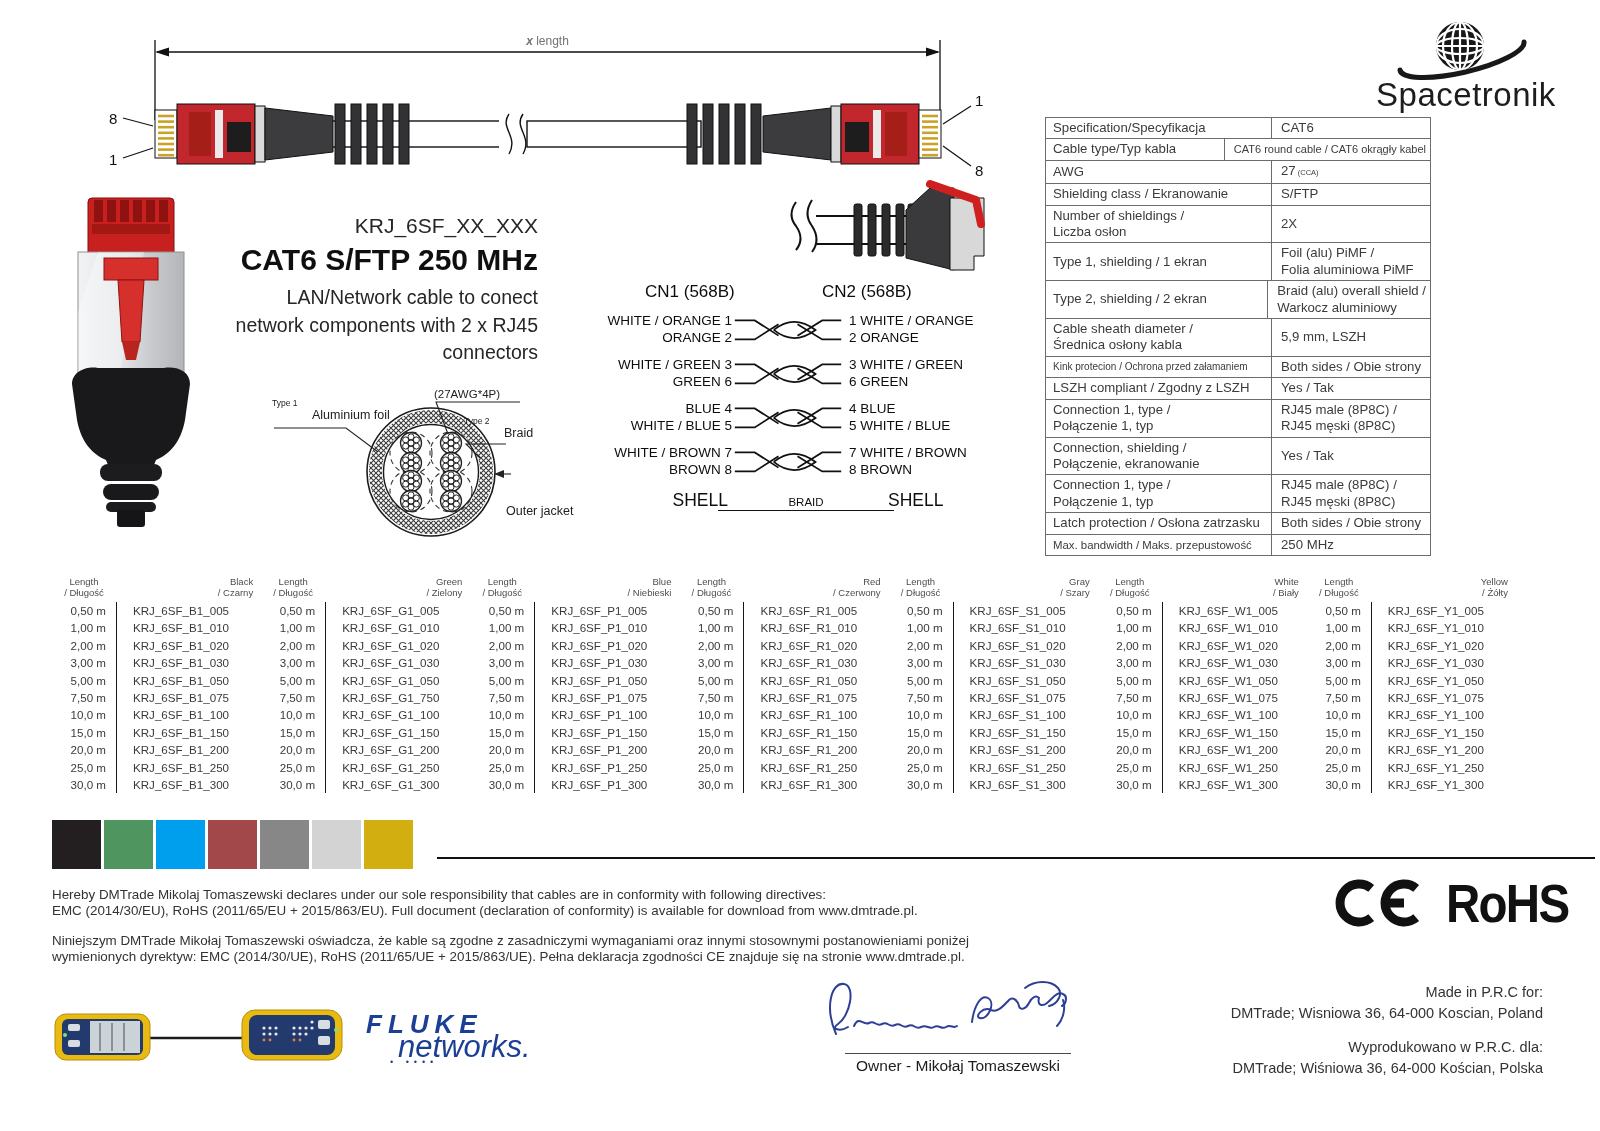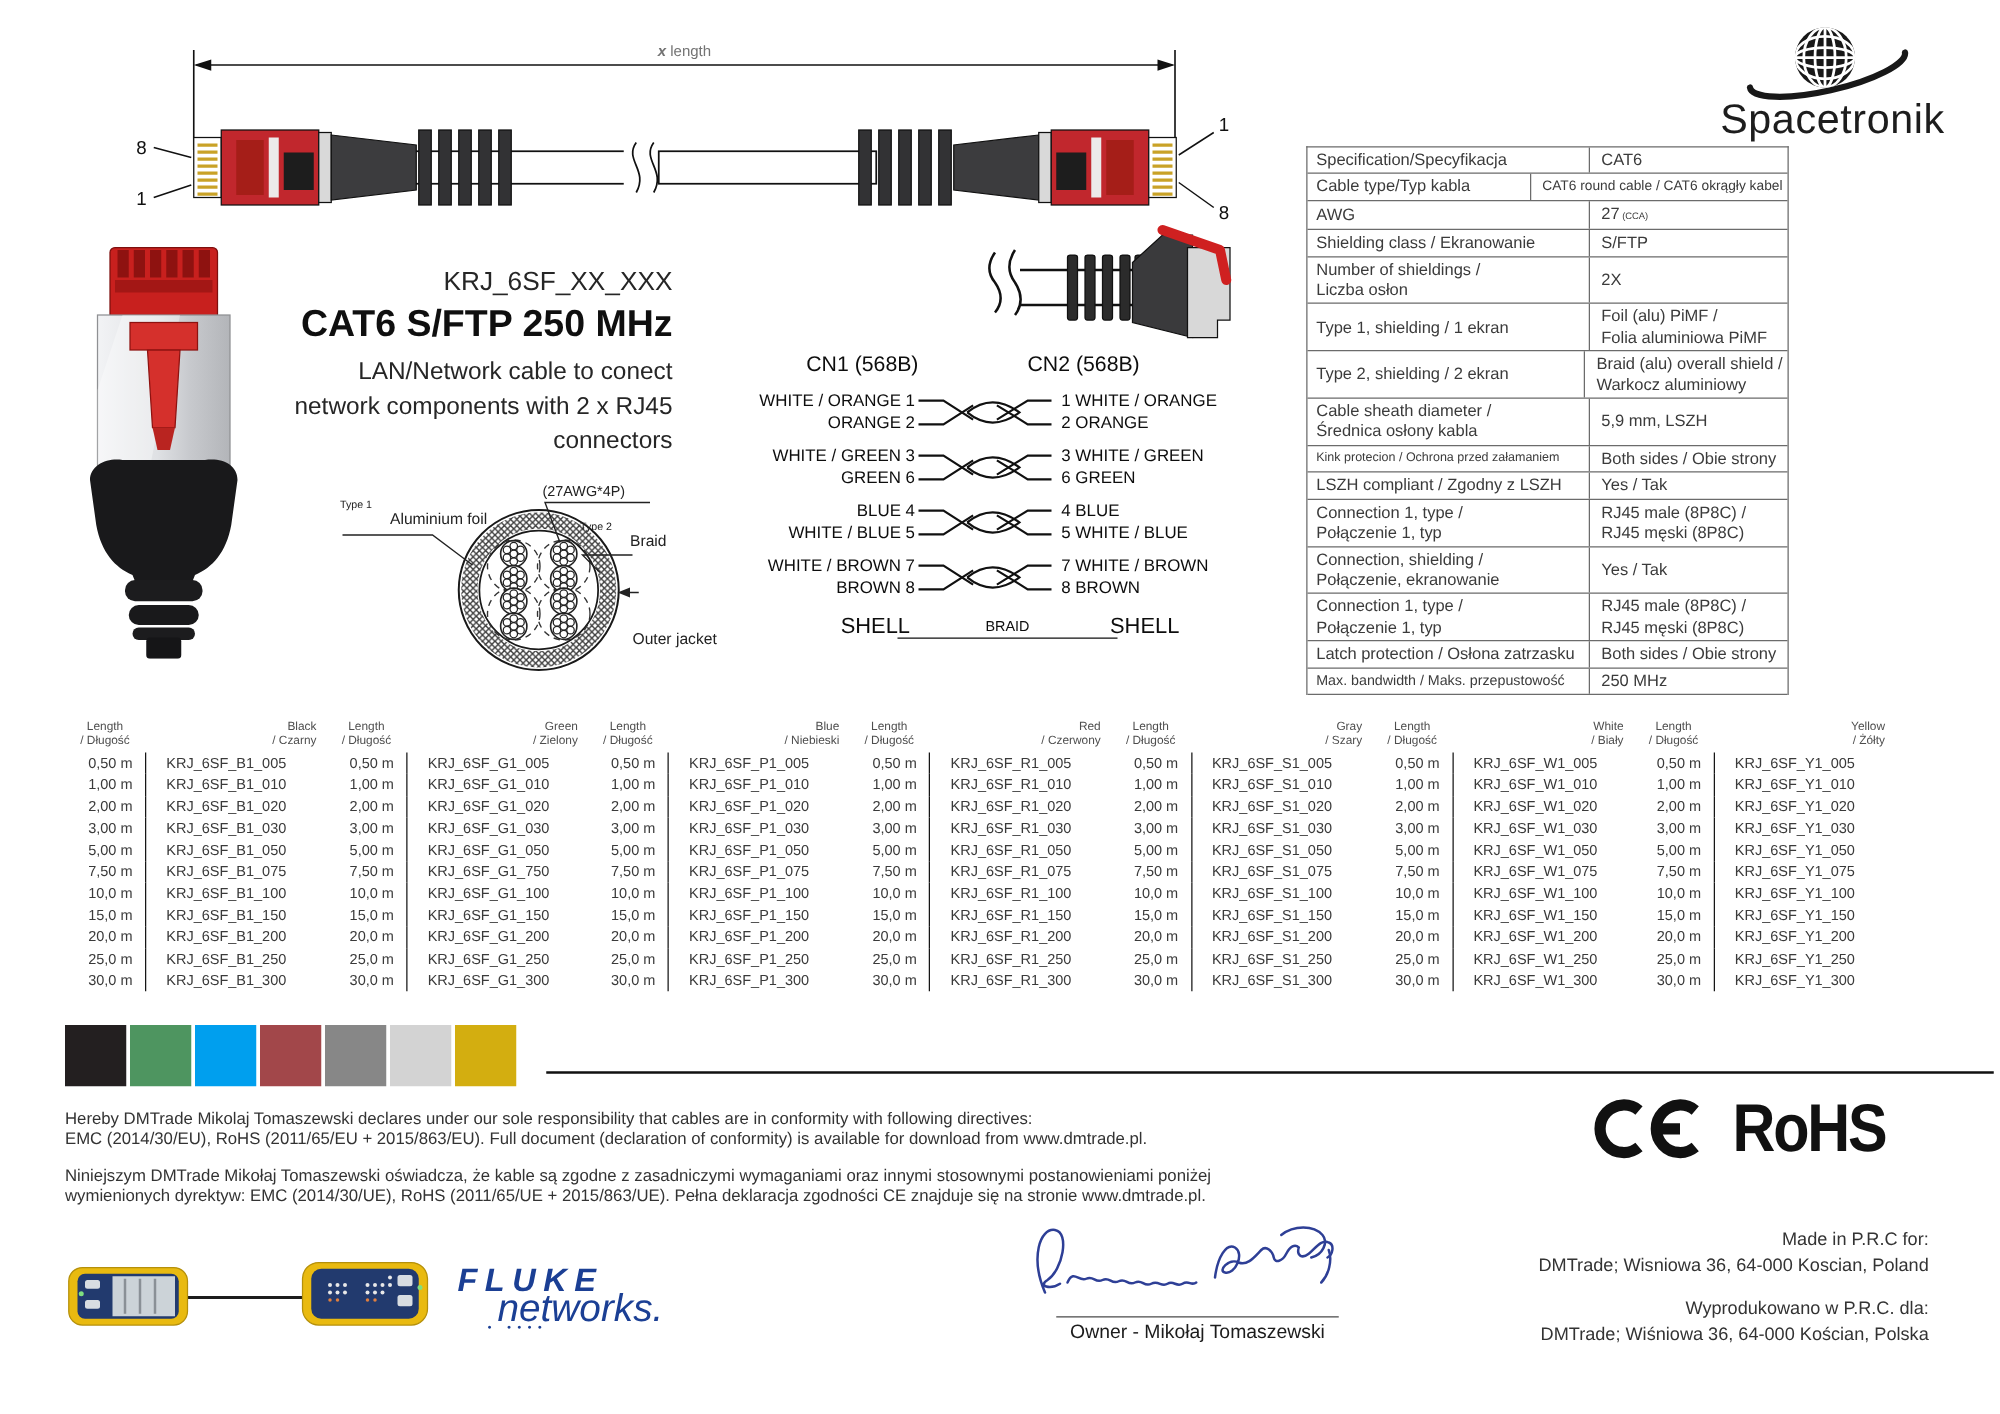--- a/index.html
+++ b/index.html
@@ -88,21 +88,21 @@
   .swatches{position:absolute;left:52px;top:820px;display:flex;gap:3px;}
   .swatch{width:49px;height:49px;}
   .divider{position:absolute;left:437px;top:857px;width:1158px;border-top:2px solid #111;}
 
   
   .decl{position:absolute;left:52px;top:887px;font-size:13.4px;color:#333;}
   .decl div{line-height:16px;white-space:nowrap;}
   .decl .pl{margin-top:14px;}
 
   
-  .certs{position:absolute;left:1272px;top:874px;display:flex;align-items:center;gap:14px;}
+  .certs{position:absolute;left:1332px;top:874px;display:flex;align-items:center;gap:14px;}
   .rohs{font-size:54px;font-weight:700;color:#111;line-height:56px;
         transform:scaleX(.88);transform-origin:left center;letter-spacing:-2px;}
 
   
   .madein{position:absolute;right:57px;top:946px;text-align:right;font-size:14.5px;
           color:#333;margin-top:36px;}
   .madein div{line-height:21px;}
   .madein .plb{margin-top:13px;}
 
   

